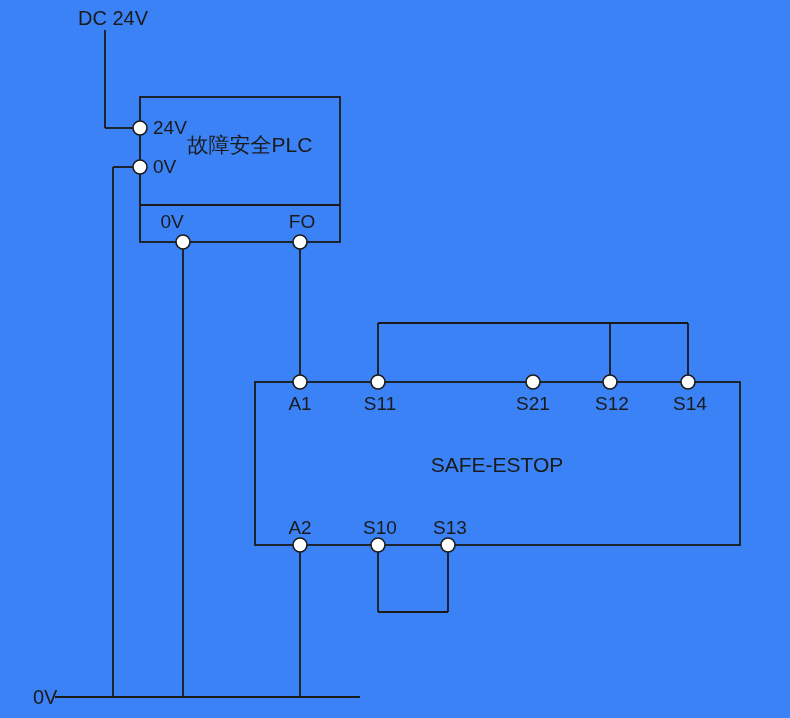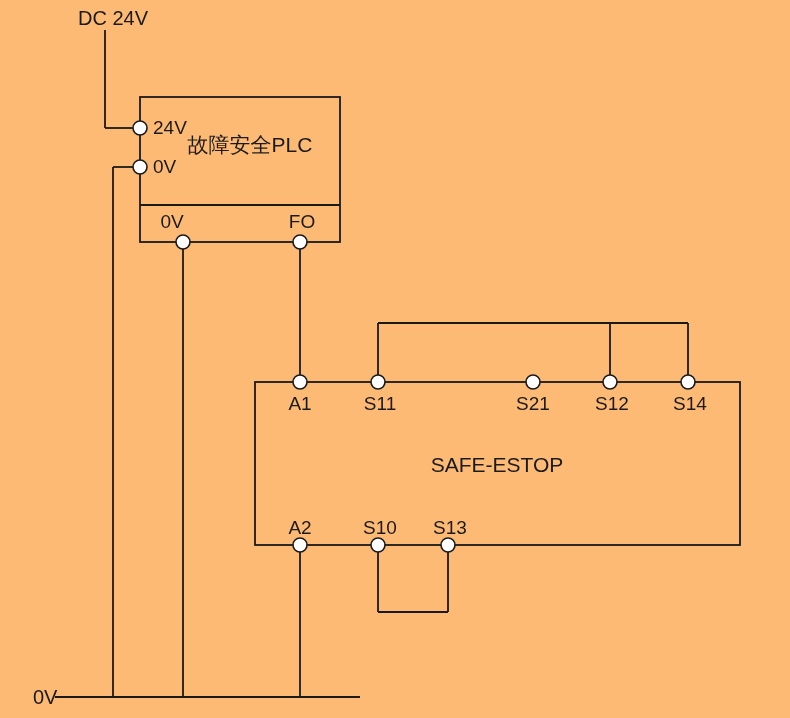--- a/index.html
+++ b/index.html
@@ -7,21 +7,21 @@
     padding: 0;
     background: #ffffff;
     width: 790px;
     height: 718px;
     overflow: hidden;
     font-family: "Liberation Sans", "DejaVu Sans", sans-serif;
   }
   .diagram-container {
     width: 790px;
     height: 718px;
-    background: #fdba74;
+    background: #3b82f6;
   }
   svg {
     display: block;
   }
   .wire {
     stroke: #1a1a1a;
     stroke-width: 1.8;
     fill: none;
   }
   .box {

